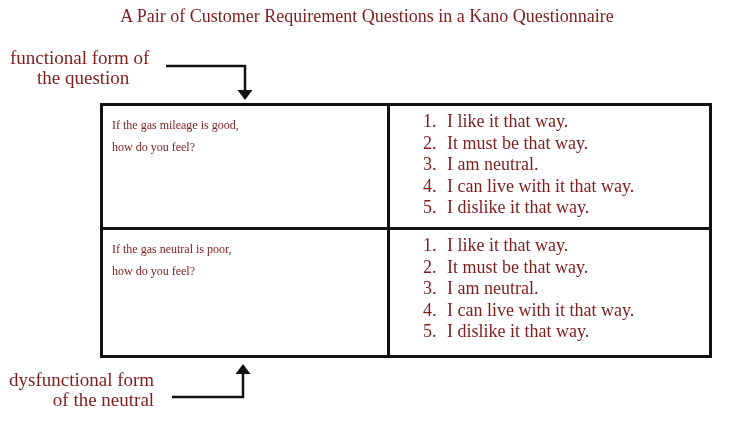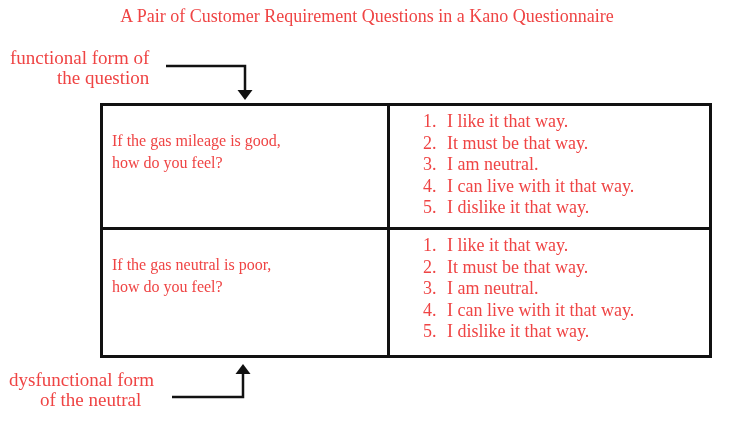--- a/index.html
+++ b/index.html
@@ -6,21 +6,21 @@
     margin: 0;
     padding: 0;
     background: #ffffff;
   }
   .canvas {
     position: relative;
     width: 734px;
     height: 424px;
     background: #ffffff;
     font-family: "Liberation Serif", "DejaVu Serif", serif;
-    color: #ef4444;
+    color: #7f1d1d;
     overflow: hidden;
   }
   .figure-title {
     position: absolute;
     top: 6px;
     left: 0;
     width: 734px;
     text-align: center;
     font-size: 18px;
     line-height: 21px;
@@ -31,25 +31,25 @@
     font-size: 19px;
     line-height: 20px;
     white-space: nowrap;
   }
   .label-functional {
     left: 10px;
     top: 48px;
   }
   .label-functional .line2 {
     padding-left: 27px;
-    text-align: right;
   }
   .label-dysfunctional {
     left: 9px;
     top: 370px;
+    text-align: right;
   }
   .label-dysfunctional .line2 {
     padding-left: 31px;
   }
   .arrows-overlay {
     position: absolute;
     left: 0;
     top: 0;
     width: 734px;
     height: 424px;
@@ -76,22 +76,22 @@
     background: #111111;
     grid-column: 1 / span 3;
     grid-row: 2;
   }
   .cell {
     box-sizing: border-box;
     overflow: hidden;
   }
   .question-cell {
     grid-column: 1;
-    padding: 24px 6px 0 9px;
-    font-size: 16px;
+    padding: 8px 6px 0 9px;
+    font-size: 12px;
     line-height: 22px;
   }
   .question-cell.r1 { grid-row: 1; }
   .question-cell.r2 { grid-row: 3; }
   .options-cell {
     grid-column: 3;
     padding: 5px 0 0 33px;
     font-size: 18px;
     line-height: 21.5px;
   }

